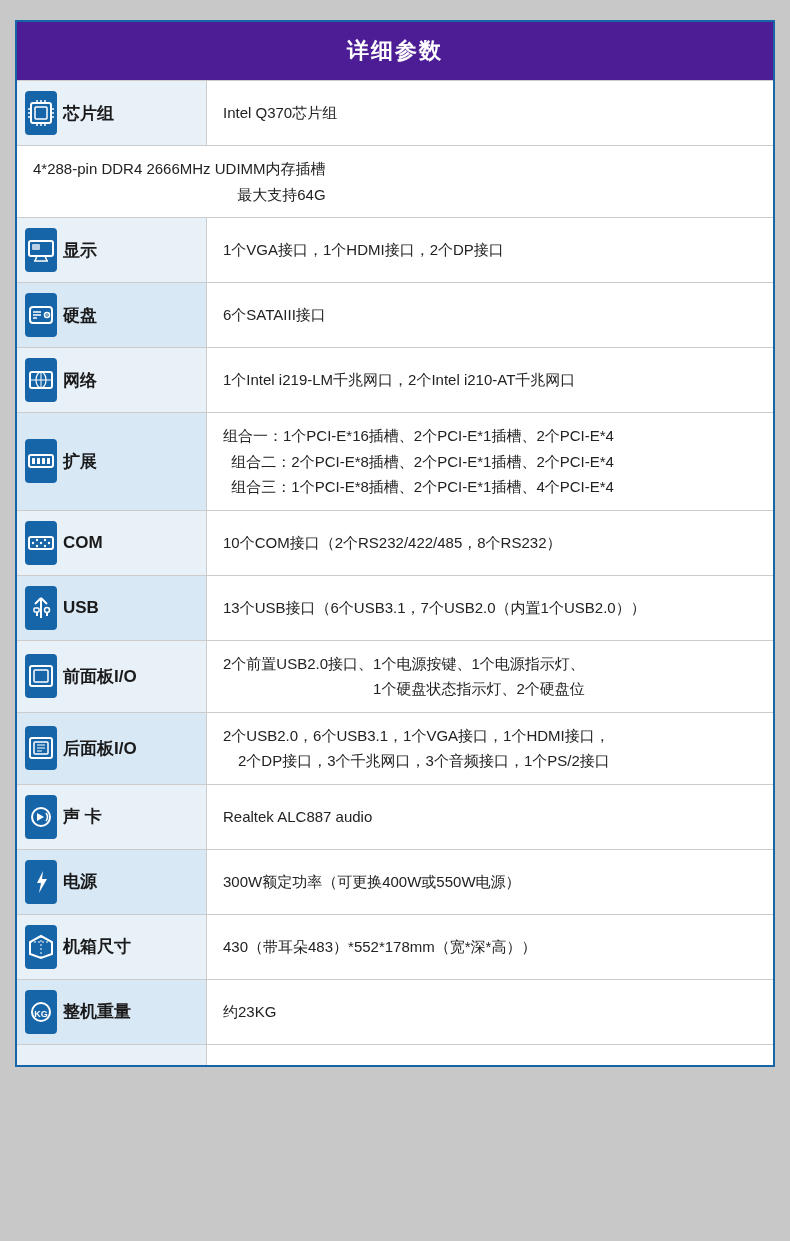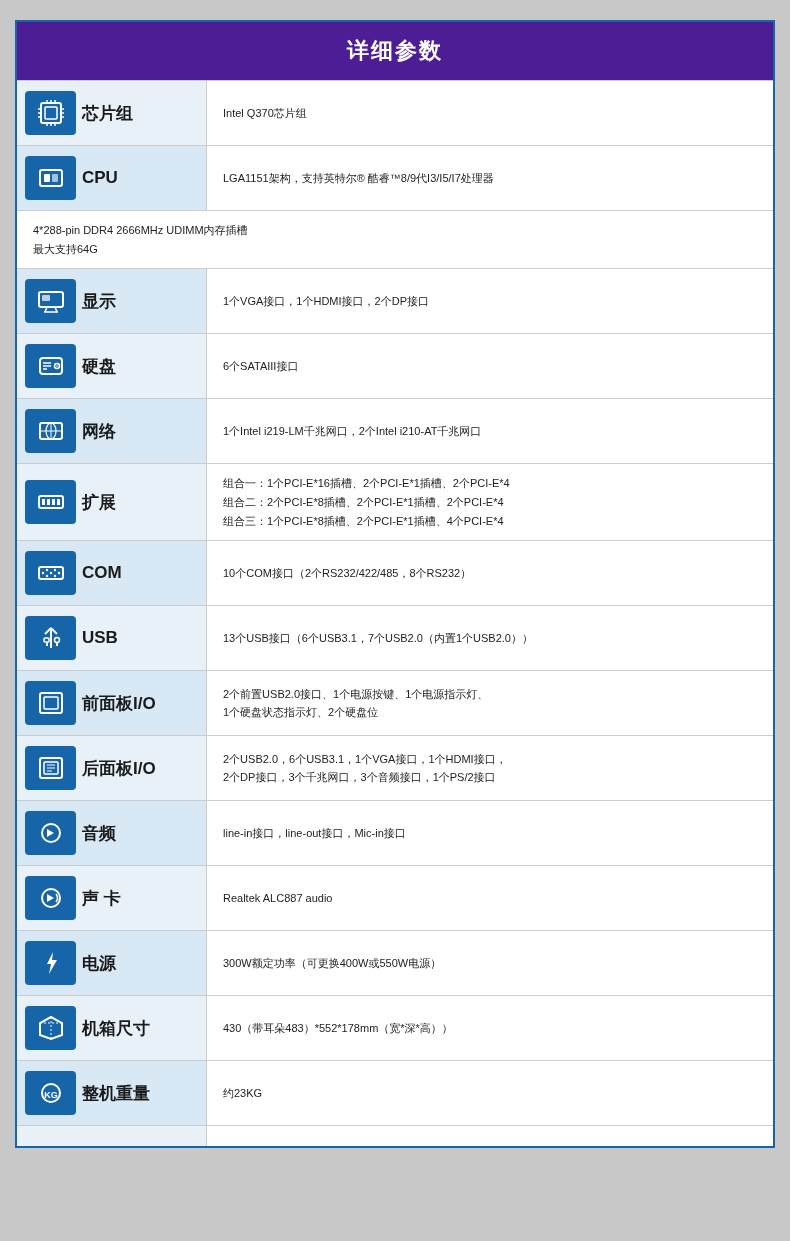--- a/index.html
+++ b/index.html
@@ -40,45 +40,46 @@
     .spec-label-cell {
       width: 190px;
       min-width: 190px;
       display: flex;
       align-items: center;
       padding: 10px 8px;
       border-right: 1px solid #ccc;
       gap: 6px;
     }
     .icon-box {
-      width: 51px;
+      width: 32px;
       height: 44px;
       background: #1565a8;
       border-radius: 4px;
       display: flex;
       align-items: center;
       justify-content: center;
       flex-shrink: 0;
       color: #fdba74;
       font-size: 20px;
     }
     .label-text {
       font-size: 17px;
       font-weight: bold;
       color: #1a1a1a;
       white-space: nowrap;
     }
     .spec-value-cell {
       flex: 1;
       padding: 10px 16px;
-      font-size: 11px;
+      font-size: 15px;
       color: #222;
       display: flex;
       align-items: center;
       line-height: 1.7;
+      text-align: right;
     }
     .spec-value-cell .value-text {
       white-space: pre-line;
     }
   </style>
 </head>
 <body>
 
 <div class="spec-table">
   <div class="spec-header">
@@ -105,35 +106,20 @@
     <line x1="24" y1="18" x2="27" y2="18" stroke="white" stroke-width="1.5"></line>
   </svg>
           </div>
           <span class="label-text">芯片组</span>
         </div>
         <div class="spec-value-cell">
           <span class="value-text">Intel Q370芯片组</span>
         </div>
       </div>
       <div class="spec-row">
-        <div class="spec-label-cell">
-          <div class="icon-box">
-            <svg width="28" height="28" viewBox="0 0 28 28" fill="none">
-    <rect x="3" y="6" width="22" height="16" rx="2" stroke="white" stroke-width="2" fill="none"></rect>
-    <rect x="7" y="10" width="6" height="8" rx="1" fill="white"></rect>
-    <rect x="15" y="10" width="6" height="8" rx="1" fill="white" opacity="0.6"></rect>
-  </svg>
-          </div>
-          <span class="label-text">CPU</span>
-        </div>
-        <div class="spec-value-cell">
-          <span class="value-text">LGA1151架构，支持英特尔® 酷睿™8/9代I3/I5/I7处理器</span>
-        </div>
-      </div>
-      <div class="spec-row">
         <div class="spec-value-cell">
           <span class="value-text">4*288-pin DDR4 2666MHz  UDIMM内存插槽
 最大支持64G</span>
         </div>
       </div>
       <div class="spec-row">
         <div class="spec-label-cell">
           <div class="icon-box">
             <svg width="28" height="28" viewBox="0 0 28 28" fill="none">
     <rect x="2" y="5" width="24" height="15" rx="2" stroke="white" stroke-width="2" fill="none"></rect>
@@ -273,34 +259,20 @@
           <span class="value-text">2个USB2.0，6个USB3.1，1个VGA接口，1个HDMI接口，
 2个DP接口，3个千兆网口，3个音频接口，1个PS/2接口</span>
         </div>
       </div>
       <div class="spec-row">
         <div class="spec-label-cell">
           <div class="icon-box">
             <svg width="28" height="28" viewBox="0 0 28 28" fill="none">
     <circle cx="14" cy="14" r="9" stroke="white" stroke-width="2" fill="none"></circle>
     <path d="M10 10 L10 18 L17 14 Z" fill="white"></path>
-  </svg>
-          </div>
-          <span class="label-text">音频</span>
-        </div>
-        <div class="spec-value-cell">
-          <span class="value-text">line-in接口，line-out接口，Mic-in接口</span>
-        </div>
-      </div>
-      <div class="spec-row">
-        <div class="spec-label-cell">
-          <div class="icon-box">
-            <svg width="28" height="28" viewBox="0 0 28 28" fill="none">
-    <circle cx="14" cy="14" r="9" stroke="white" stroke-width="2" fill="none"></circle>
-    <path d="M10 10 L10 18 L17 14 Z" fill="white"></path>
     <path d="M19 10 Q22 14 19 18" stroke="white" stroke-width="1.5" fill="none"></path>
   </svg>
           </div>
           <span class="label-text">声 卡</span>
         </div>
         <div class="spec-value-cell">
           <span class="value-text">Realtek  ALC887 audio</span>
         </div>
       </div>
       <div class="spec-row">

